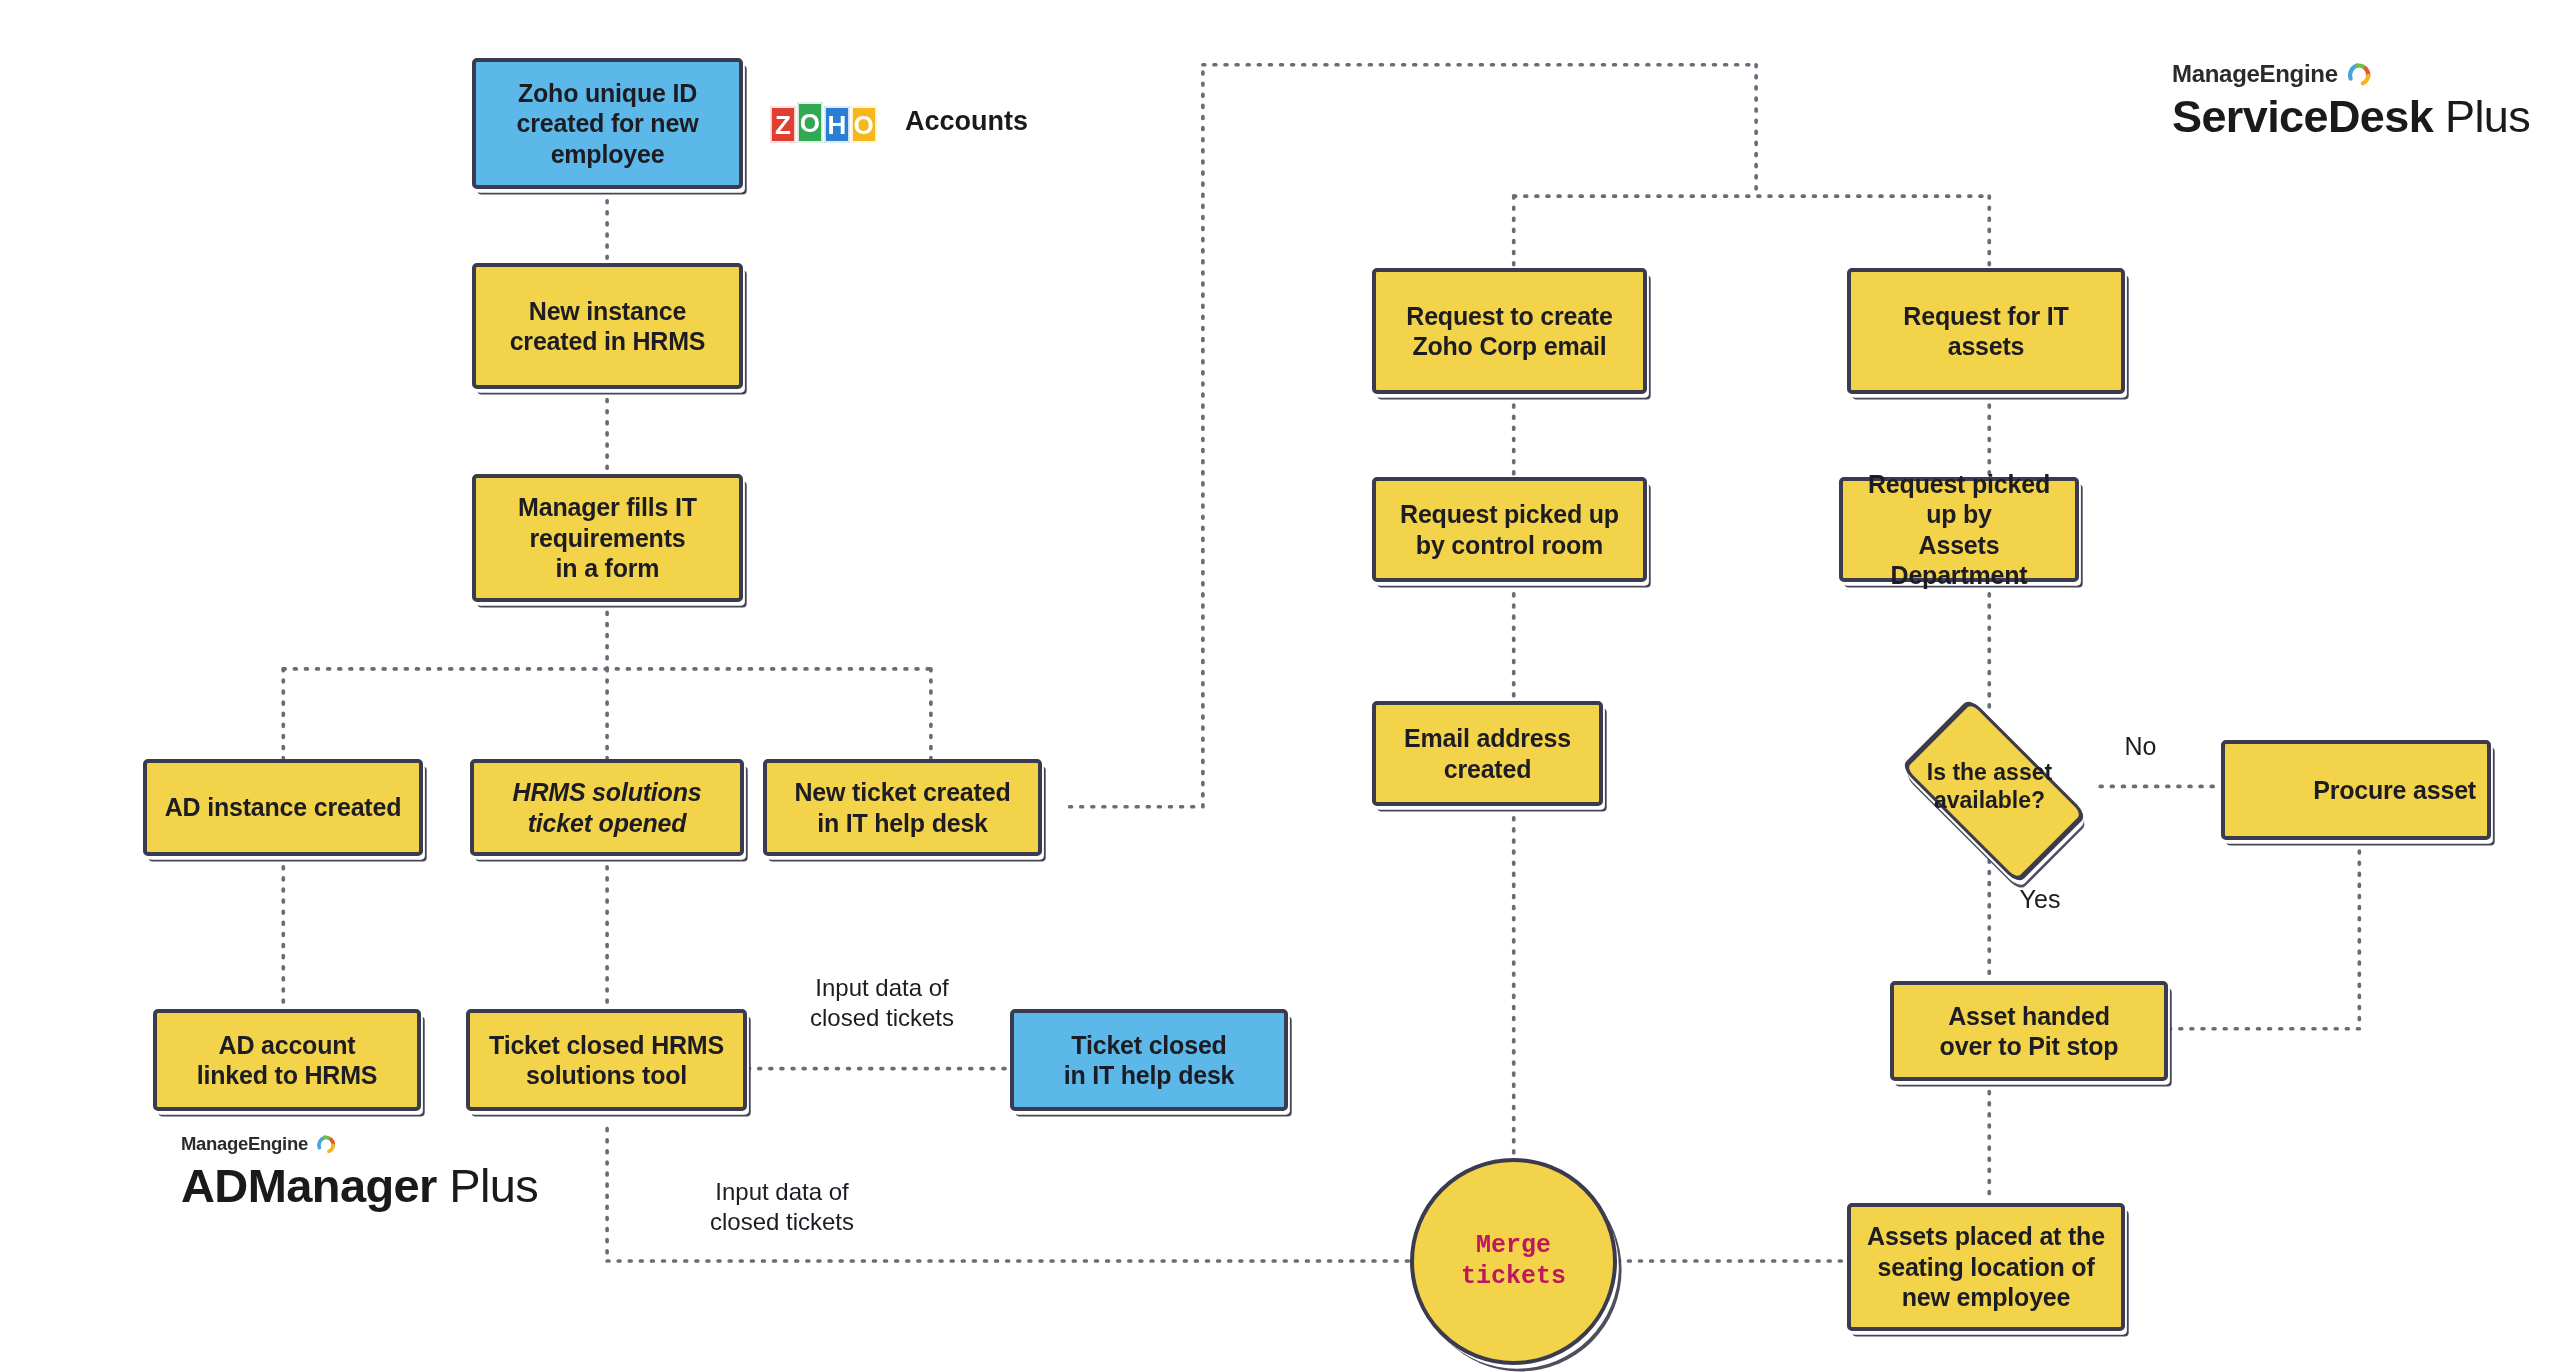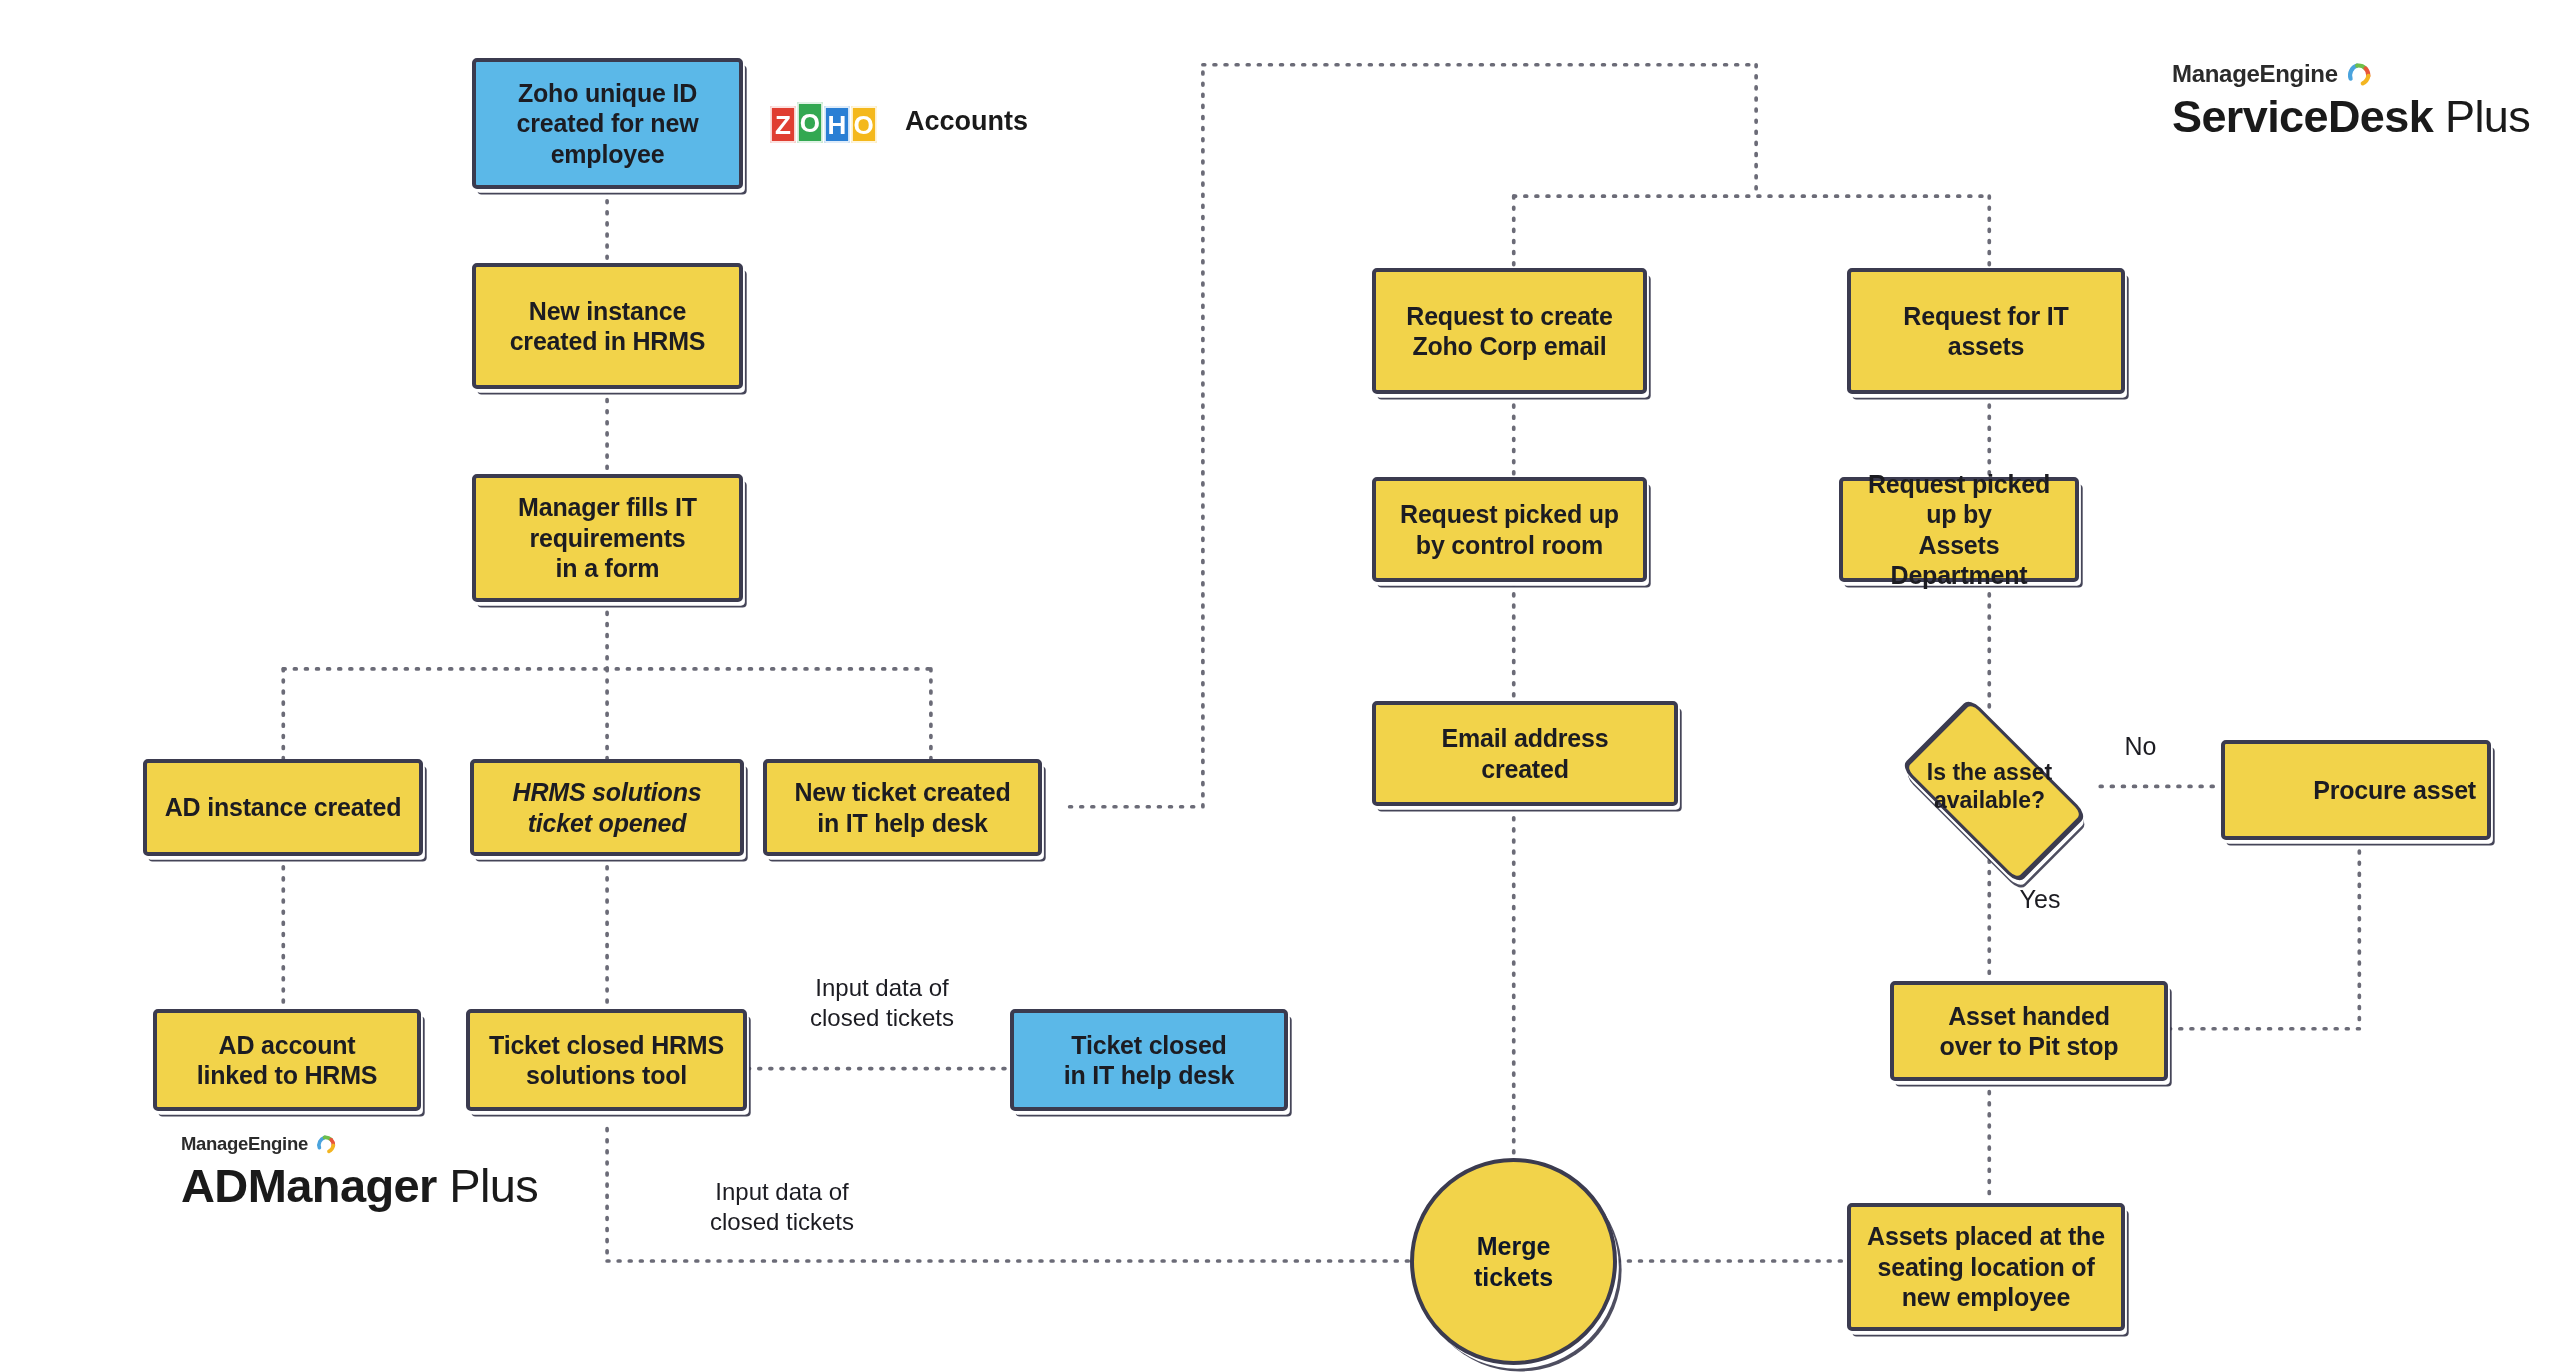--- a/index.html
+++ b/index.html
@@ -91,23 +91,24 @@
     border-radius: 50%;
     background: #f2d34a;
     border: 4.6px solid #3b3b4f;
     display: flex;
     align-items: center;
     justify-content: center;
     text-align: center;
     font-weight: bold;
     font-size: 25px;
     line-height: 1.22;
-    color: #0f172a;
+    color: #be185d;
     white-space: pre-line;
     box-shadow: 3.7px 5.6px 0 -1.9px rgba(255,255,255,1), 6.5px 8.3px 0 -1.9px rgba(59,59,79,0.9);
+    font-family: Liberation Mono, monospace;
   }
 
   
   .edge-label {
     position: absolute;
     font-size: 24px;
     line-height: 1.25;
     color: #1c1c22;
     font-weight: normal;
     text-align: center;
@@ -283,21 +284,21 @@
   <div class="node" style="left:1372px; top:268px; width:275px; height:126px;">
     <span class="label">Request to create
 Zoho Corp email</span>
   </div>
 
   <div class="node" style="left:1372px; top:477px; width:275px; height:105px;">
     <span class="label">Request picked up
 by control room</span>
   </div>
 
-  <div class="node" style="left:1372px; top:701px; width:306px; height:105px;">
+  <div class="node" style="left:1372px; top:701px; width:231px; height:105px;">
     <span class="label">Email address
 created</span>
   </div>
 
   <div class="circle" style="left:1410px; top:1158px; width:207px; height:207px;">
     <span class="label">Merge
 tickets</span>
   </div>
 
   <div class="node" style="left:1847px; top:268px; width:278px; height:126px;">

